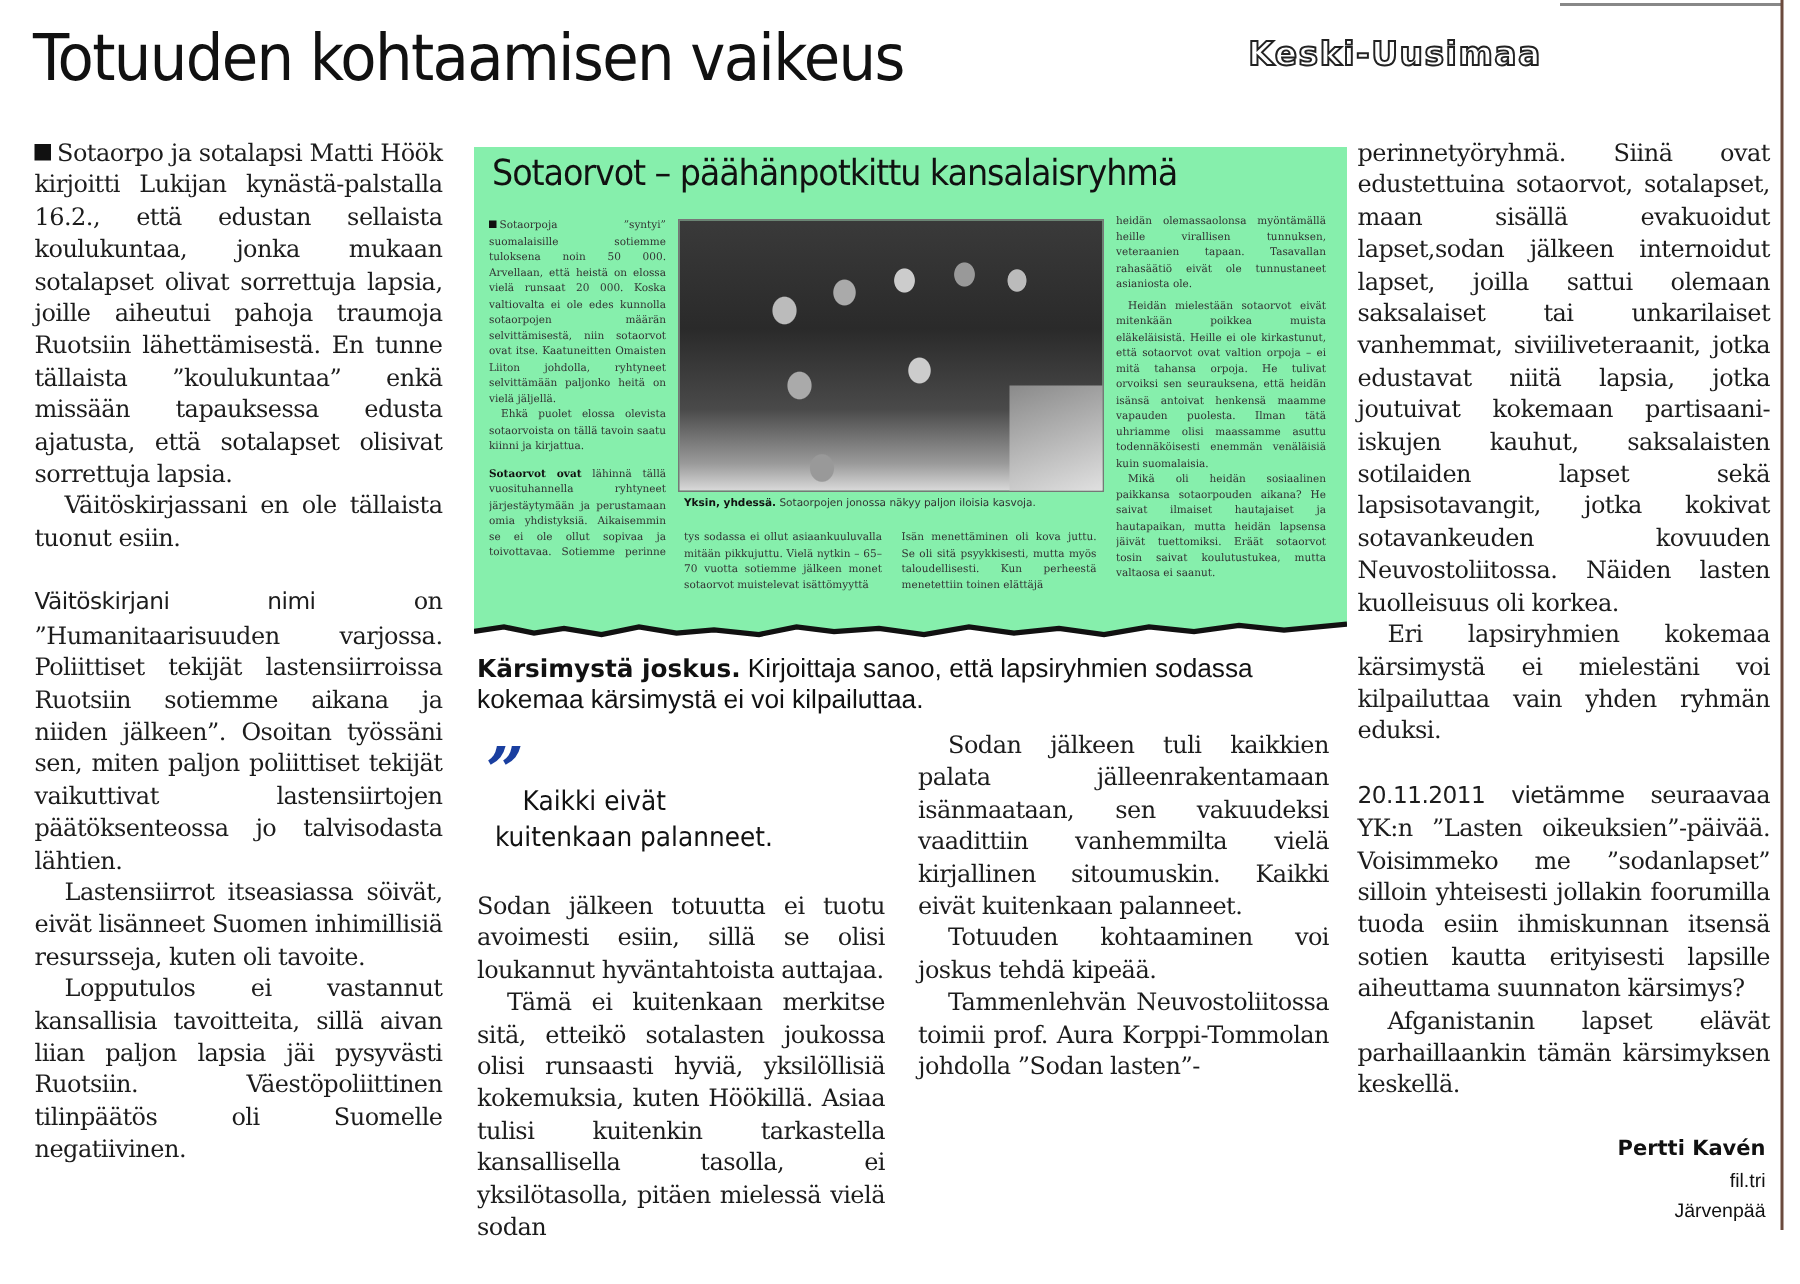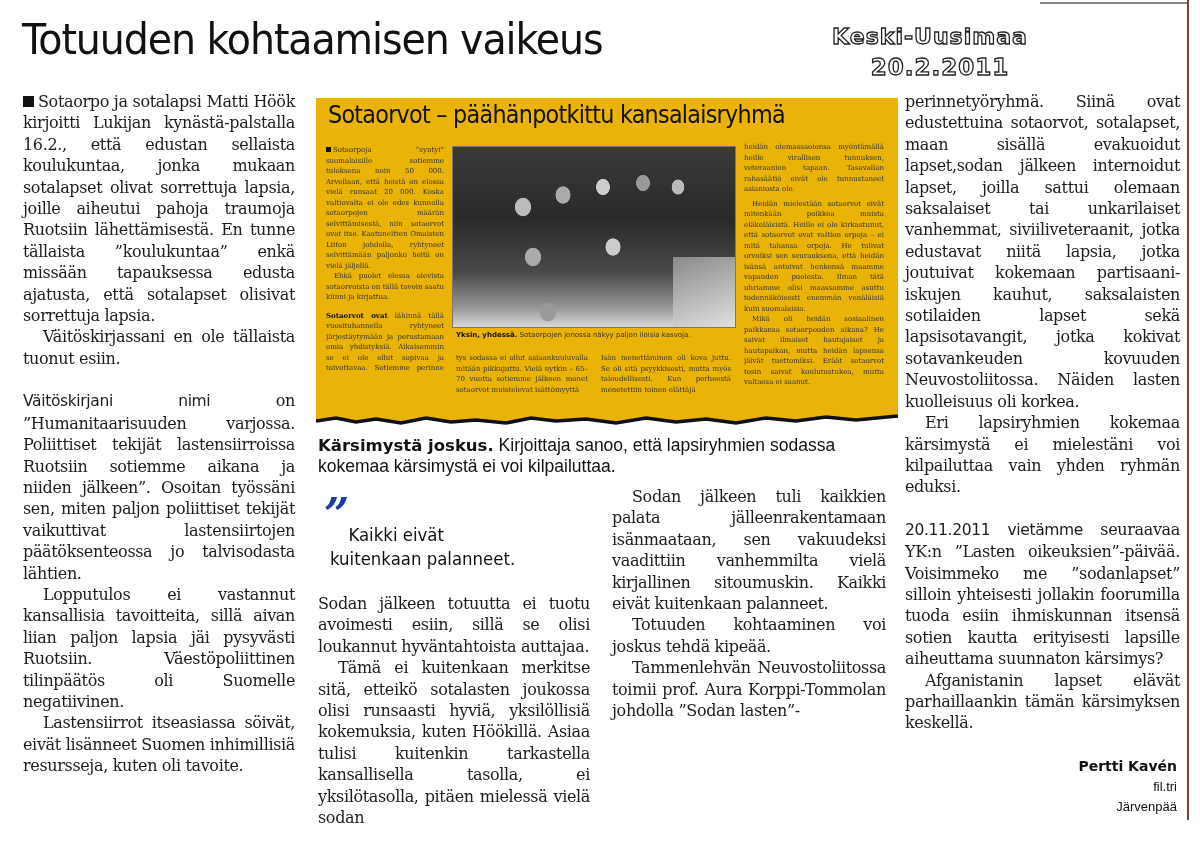--- a/index.html
+++ b/index.html
@@ -36,21 +36,21 @@
     .col .lead-bold { font-family: "DejaVu Sans", sans-serif; font-weight: normal; font-size: 15.5px; }
     .square { display: inline-block; width: 11px; height: 11px; background: #111; margin-right: 4px; vertical-align: 0px; }
 
     #col1 { left: 23px; top: 91px; width: 272px; letter-spacing: -0.35px; }
     #col3 { left: 612px; top: 486px; width: 274px; letter-spacing: -0.35px; }
     #col4 { left: 905px; top: 91px; width: 275px; letter-spacing: -0.35px; }
     #col2b { left: 318px; top: 593px; width: 272px; letter-spacing: -0.35px; }
 
     
     #clipping {
-      position: absolute; left: 316px; top: 98px; width: 582px; height: 330px; background: #eab308; overflow: hidden;
+      position: absolute; left: 316px; top: 98px; width: 582px; height: 330px; background: #86efac; overflow: hidden;
     }
     #clip-title {
       position: absolute; left: 12px; top: 3px; margin: 0; font-family: "DejaVu Sans", sans-serif; font-weight: normal;
       font-size: 24px; letter-spacing: -0.8px; color: #111; white-space: nowrap; transform: scaleX(0.93); transform-origin: left;
     }
     .clip-col {
       position: absolute; font-family: "DejaVu Serif", serif; font-size: 7px; line-height: 10.5px; color: #333;
       text-align: justify; overflow: hidden;
     }
     .clip-col p { margin: 0; }
@@ -113,29 +113,28 @@
 </head>
 <body>
 
 <div id="top-scan-line"></div>
 <div id="right-border"></div>
 
 <h1 id="headline">Totuuden kohtaamisen vaikeus</h1>
 
 <div id="stamp">
   <span>Keski-Uusimaa</span>
-  <span class="date">20.2.2011</span>
 </div>
 
 <div id="col1" class="col">
   <p><span class="square"></span><span>Sotaorpo ja sotalapsi Matti Höök kirjoitti Lukijan kynästä-palstalla 16.2., että edustan sellaista koulukuntaa, jonka mukaan sotalapset olivat sorrettuja lapsia, joille aiheutui pahoja traumoja Ruotsiin lähettämisestä. En tunne tällaista ”koulukuntaa” enkä missään tapauksessa edusta ajatusta, että sotalapset olisivat sorrettuja lapsia.</span></p>
   <p class="ind">Väitöskirjassani en ole tällaista tuonut esiin.</p>
   <p class="gap"><span class="lead-bold">Väitöskirjani nimi</span><span> on ”Humanitaarisuuden varjossa. Poliittiset tekijät lastensiirroissa Ruotsiin sotiemme aikana ja niiden jälkeen”. Osoitan työssäni sen, miten paljon poliittiset tekijät vaikuttivat lastensiirtojen päätöksenteossa jo talvisodasta lähtien.</span></p>
+  <p class="ind">Lastensiirrot itseasiassa söivät, eivät lisänneet Suomen inhimillisiä resursseja, kuten oli tavoite.</p>
   <p class="ind">Lopputulos ei vastannut kansallisia tavoitteita, sillä aivan liian paljon lapsia jäi pysyvästi Ruotsiin. Väestöpoliittinen tilinpäätös oli Suomelle negatiivinen.</p>
-  <p class="ind">Lastensiirrot itseasiassa söivät, eivät lisänneet Suomen inhimillisiä resursseja, kuten oli tavoite.</p>
 </div>
 
 <div id="clipping">
   <h2 id="clip-title">Sotaorvot – päähänpotkittu kansalaisryhmä</h2>
   <div id="clip-col-a" class="clip-col">
     <p><span style="display:inline-block;width:5px;height:5px;background:#111;margin-right:2px;"></span><span>Sotaorpoja ”syntyi” suomalaisille sotiemme tuloksena noin 50 000. Arvellaan, että heistä on elossa vielä runsaat 20 000. Koska valtiovalta ei ole edes kunnolla sotaorpojen määrän selvittämisestä, niin sotaorvot ovat itse. Kaatuneitten Omaisten Liiton johdolla, ryhtyneet selvittämään paljonko heitä on vielä jäljellä.</span></p>
     <p style="text-indent:8px">Ehkä puolet elossa olevista sotaorvoista on tällä tavoin saatu kiinni ja kirjattua.</p>
     <p style="margin-top:8px"><b>Sotaorvot ovat</b><span> lähinnä tällä vuosituhannella ryhtyneet järjestäytymään ja perustamaan omia yhdistyksiä. Aikaisemmin se ei ole ollut sopivaa ja toivottavaa. Sotiemme perinne on ollut se, että näillä asioilla ei ole pitänyt elämöidä. Toisaalta sotaorvoilla ei ole ollut myöskään voimia aktivoitua ennen eläkeikää.</span></p>
   </div>
   <div id="clip-photo"></div>

